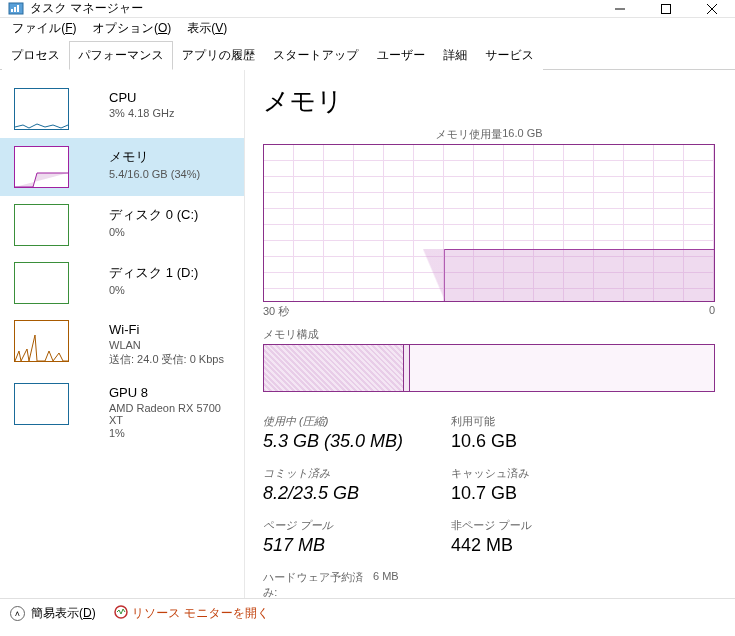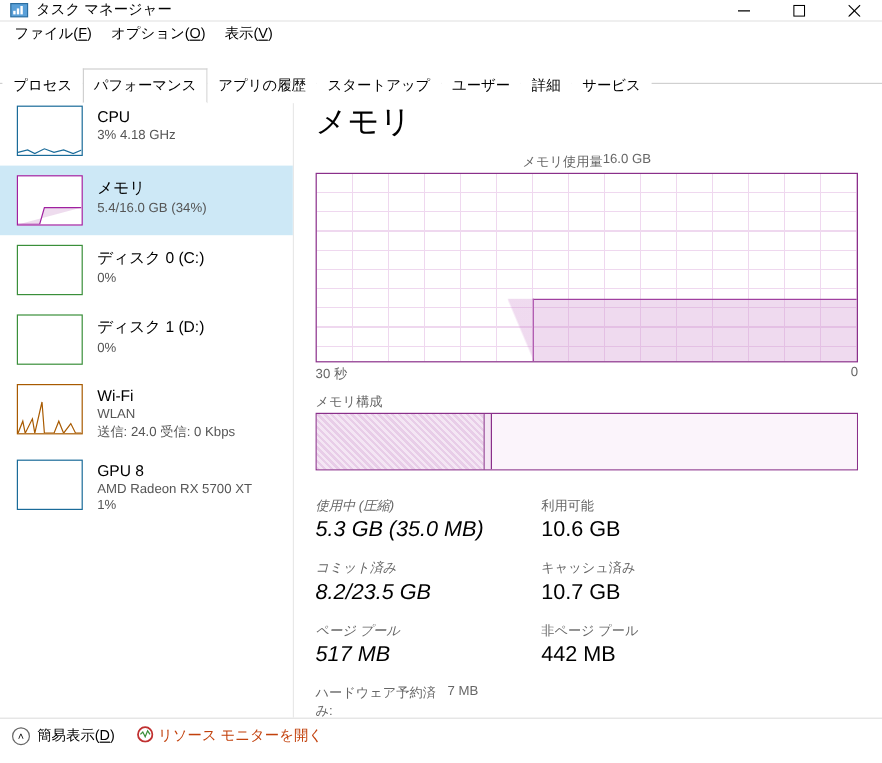--- a/index.html
+++ b/index.html
@@ -10,26 +10,26 @@
 .titlebar .title { flex: 1; font-size: 12px; color: #000; }
 .titlebar .win-btns { display: flex; }
 .titlebar .win-btn { width: 46px; height: 30px; display: flex; align-items: center; justify-content: center; color: #000; }
 .titlebar .win-btn svg { width: 10px; height: 10px; }
 
 .menubar { height: 22px; display: flex; align-items: flex-end; padding-left: 4px; font-size: 12px; }
 .menubar .menu-item { padding: 3px 8px; }
 .menubar .menu-item u { text-decoration: underline; }
 
 .tabs { display: flex; border-bottom: 1px solid #d0d0d0; padding-left: 2px; font-size: 12px; }
-.tabs .tab { padding: 5px 8px 5px 8px; border: 1px solid transparent; position: relative; top: 17px; background: #fff; }
+.tabs .tab { padding: 5px 8px 5px 8px; border: 1px solid transparent; position: relative; top: 1px; background: #fff; }
 .tabs .tab.active { border: 1px solid #d0d0d0; border-bottom: 1px solid #fff; }
 
 .content { display: flex; height: 528px; }
 .sidebar { width: 245px; border-right: 1px solid #e8e8e8; padding-top: 10px; }
-.side-item { display: flex; padding: 8px 10px 8px 14px; align-items: flex-start; cursor: default; }
+.side-item { display: flex; padding: 8px 10px 8px 14px; align-items: flex-start; cursor: default; gap: 28px; }
 .side-item.selected { background: #cde8f6; }
 .side-item .mini { width: 55px; height: 42px; border: 1px solid #1a6b99; position: relative; background: #fff; flex-shrink: 0; overflow: hidden; }
 .side-item .mini.mem { border-color: #a020a0; }
 .side-item .mini.disk { border-color: #3a8f3a; }
 .side-item .mini.wifi { border-color: #a85a00; }
 .side-item .mini.gpu { border-color: #1a6b99; }
 .side-item .txt { margin-left: 12px; padding-top: 2px; }
 .side-item .name { font-size: 13px; }
 .side-item .sub { font-size: 11px; color: #555; margin-top: 2px; }
 .side-item .sub2 { font-size: 11px; color: #555; margin-top: 1px; }
@@ -213,21 +213,21 @@
         <div class="stat-label">利用可能</div>
         <div class="stat-val">10.6 GB</div>
         <div class="stat-label">キャッシュ済み</div>
         <div class="stat-val">10.7 GB</div>
         <div class="stat-label">非ページ プール</div>
         <div class="stat-val">442 MB</div>
       </div>
       <div class="hw-col">
         <div class="row">
           <span class="k">ハードウェア予約済み:</span>
-          <span>7 MB</span>
+          <span>6 MB</span>
         </div>
       </div>
     </div>
   </div>
 </div>
 
 <div class="footer">
   <span class="circ">˄</span>
   <span><span>簡易表示(<u>D</u>)</span></span>
   <span class="link">

